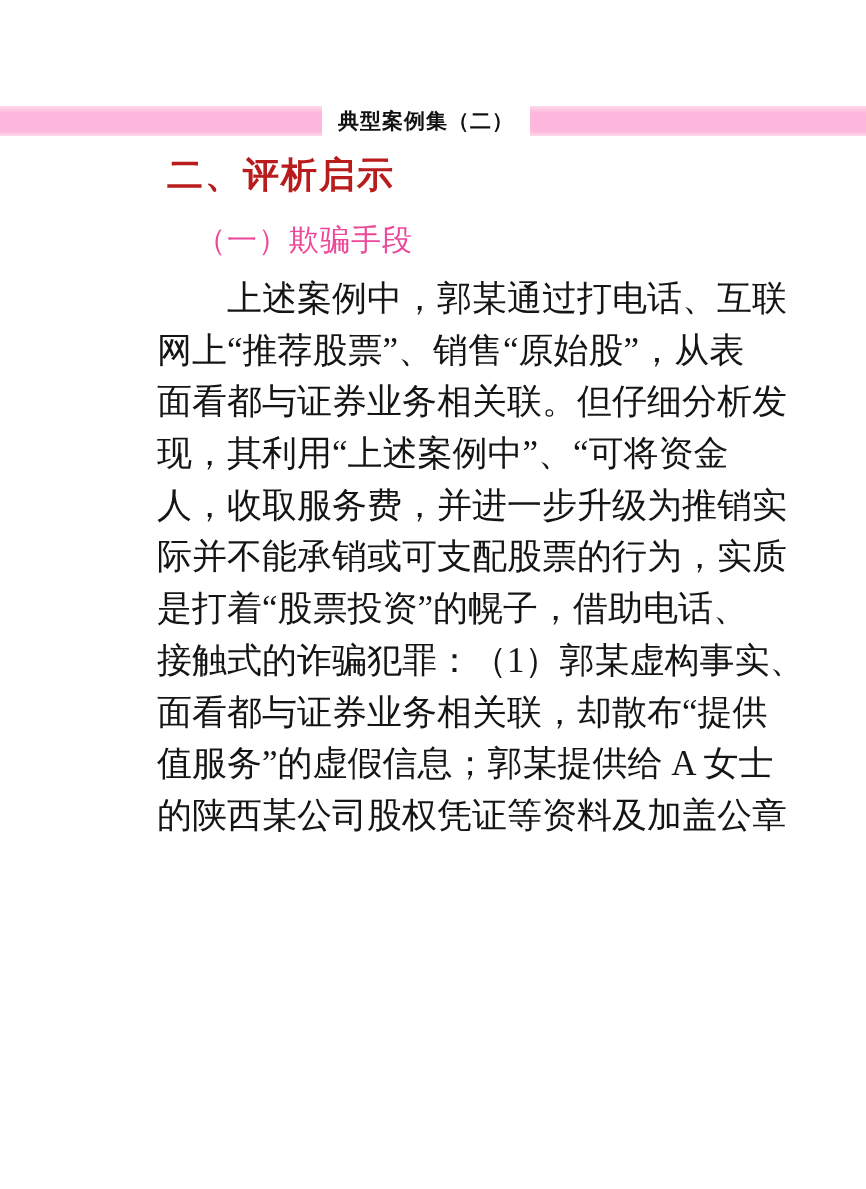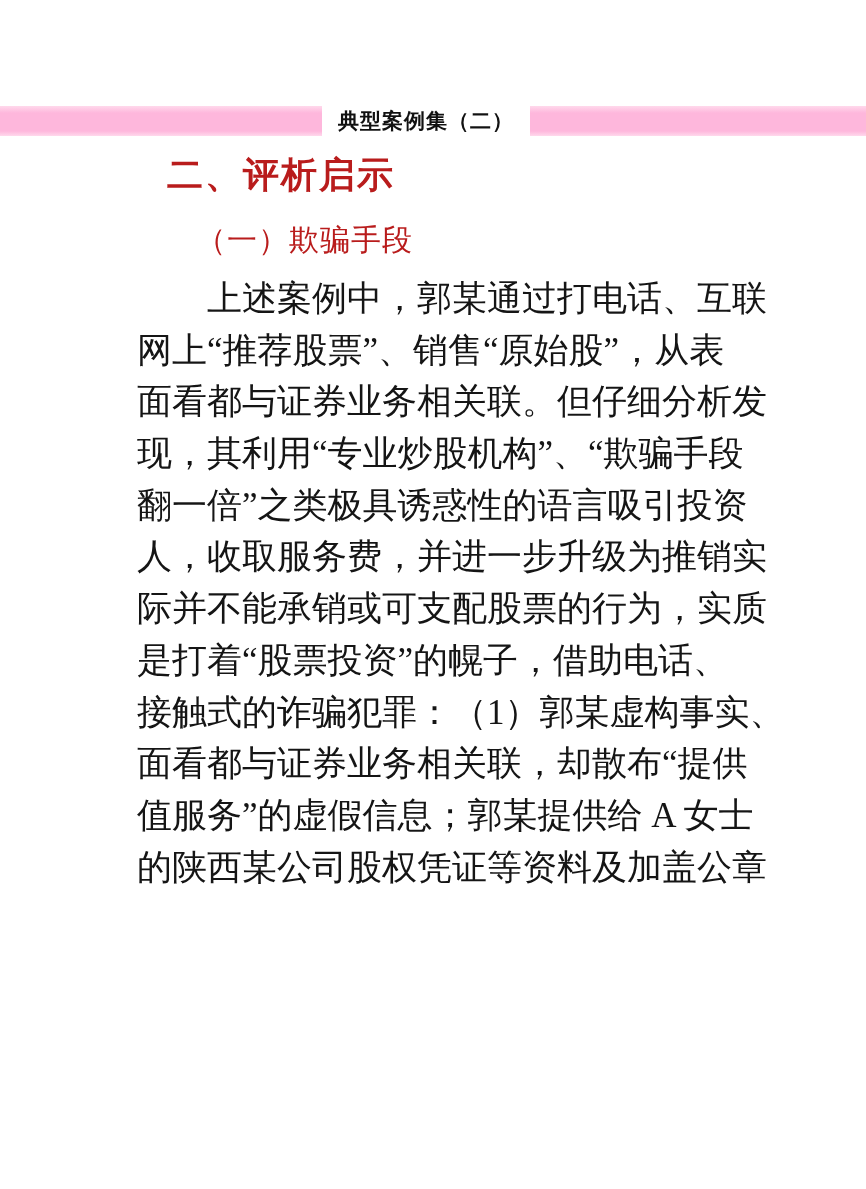--- a/index.html
+++ b/index.html
@@ -62,40 +62,41 @@
     white-space: nowrap;
     margin-left: 32px;
   }
   .sub-heading {
     position: absolute;
     left: 196px;
     top: 221px;
     font-size: 30px;
     line-height: 38px;
     letter-spacing: 1px;
-    color: #b91c1c;
+    color: #ec4899;
     white-space: nowrap;
   }
 
   
   .body-text {
     position: absolute;
     left: 137px;
     top: 273px;
     width: 587px;
     font-size: 35px;
     color: #151515;
   }
   .body-line {
     height: 51.7px;
     line-height: 51.7px;
     text-align: justify;
     text-align-last: justify;
     white-space: nowrap;
     overflow: visible;
+    margin-left: 20px;
   }
   .body-line.indent-first {
     text-indent: 70px;
   }
 
   
   .page-number {
     position: absolute;
     left: 92px;
     top: 1069px;
@@ -119,22 +120,21 @@
   </div>
 
   <div class="section-heading">二、评析启示</div>
 
   <div class="sub-heading">（一）欺骗手段</div>
 
   <div class="body-text">
     <div class="body-line indent-first">上述案例中，郭某通过打电话、互联</div>
     <div class="body-line">网上“推荐股票”、销售“原始股”，从表</div>
     <div class="body-line">面看都与证券业务相关联。但仔细分析发</div>
-    <div class="body-line">现，其利用“专业炒股机构”、“欺骗手段</div>
-    <div class="body-line">翻一倍”之类极具诱惑性的语言吸引投资</div>
+    <div class="body-line">现，其利用“上述案例中”、“可将资金</div>
     <div class="body-line">人，收取服务费，并进一步升级为推销实</div>
     <div class="body-line">际并不能承销或可支配股票的行为，实质</div>
     <div class="body-line">是打着“股票投资”的幌子，借助电话、</div>
     <div class="body-line">接触式的诈骗犯罪：（1）郭某虚构事实、</div>
     <div class="body-line">面看都与证券业务相关联，却散布“提供</div>
     <div class="body-line">值服务”的虚假信息；郭某提供给 A 女士</div>
     <div class="body-line">的陕西某公司股权凭证等资料及加盖公章</div>
   </div>
 
   <div class="page-number">— 33 —</div>

